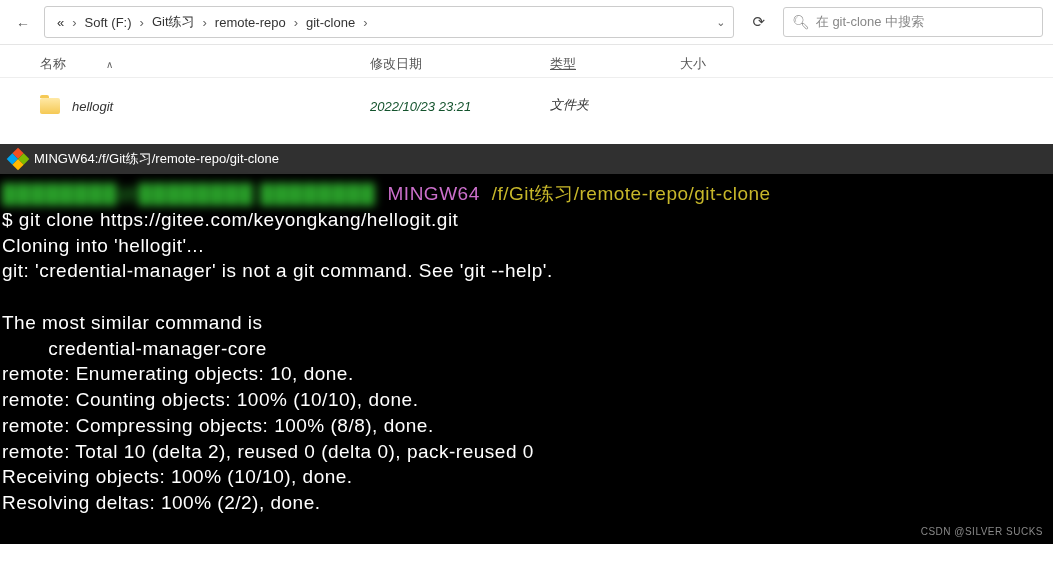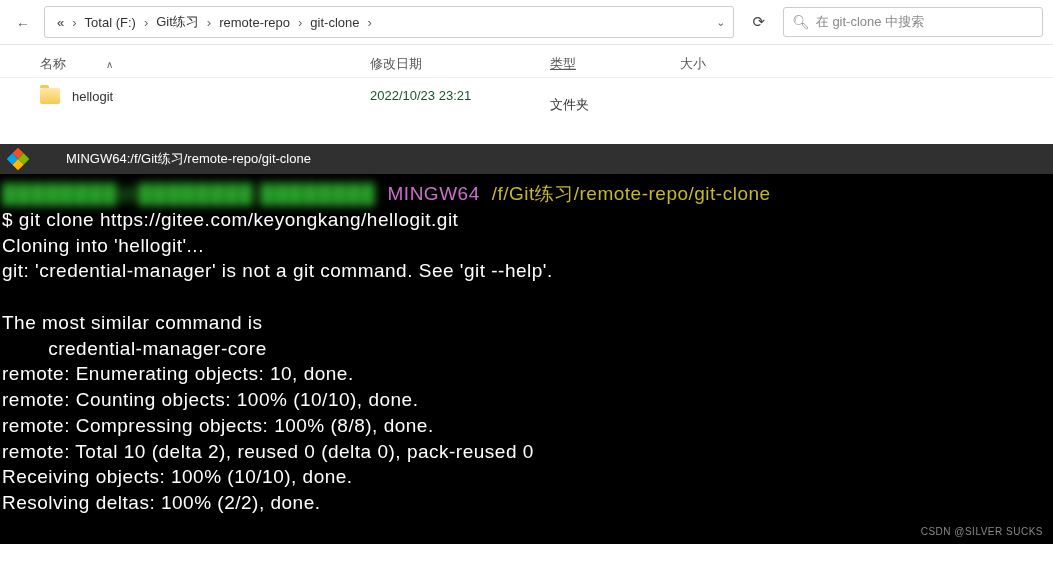--- a/index.html
+++ b/index.html
@@ -15,48 +15,48 @@
 .search { display: flex; align-items: center; border: 1px solid #ccc; border-radius: 3px; padding: 4px 8px; min-width: 260px; min-height: 30px; color: #888; }
 .search .ic { margin-right: 6px; font-size: 14px; }
 
 .columns { display: flex; padding: 10px 20px 4px 40px; color: #555; font-size: 13px; border-bottom: 1px solid #eee; }
 .col-name { flex: 0 0 330px; display: flex; align-items: center; gap: 40px; }
 .sort-arrow { font-size: 10px; color: #666; }
 .col-date { flex: 0 0 180px; }
 .col-type { flex: 0 0 130px; text-decoration: underline; }
 .col-size { flex: 0 0 80px; }
 
-.row { display: flex; padding: 10px 20px 10px 40px; align-items: flex-start; color: #333; }
+.row { display: flex; padding: 10px 20px 10px 40px; align-items: flex-end; color: #333; font-style: italic; }
 .folder { width: 20px; height: 16px; background: linear-gradient(#ffe9a6,#f5c955); border-radius: 2px; margin-right: 12px; position: relative; }
 .folder::before { content: ''; position: absolute; top: -3px; left: 0; width: 9px; height: 3px; background: #f5c955; border-radius: 2px 2px 0 0; }
 .cell-name { flex: 0 0 330px; display: flex; align-items: center; }
 .cell-date { flex: 0 0 180px; color: #14532d; }
 .cell-type { flex: 0 0 130px; color: #333; margin-top: 8px; }
 
 .terminal-window { margin-top: 20px; }
-.title-bar { background: #303030; color: #fff; padding: 6px 10px; display: flex; align-items: center; font-size: 13px; gap: 32px; }
+.title-bar { background: #303030; color: #fff; padding: 6px 10px; display: flex; align-items: center; font-size: 13px; }
 .logo { width: 16px; height: 16px; margin-right: 8px; display: grid; grid-template-columns: 1fr 1fr; grid-template-rows: 1fr 1fr; transform: rotate(45deg); }
 .logo div:nth-child(1){background:#f25022} .logo div:nth-child(2){background:#7fba00}
 .logo div:nth-child(3){background:#00a4ef} .logo div:nth-child(4){background:#ffb900}
 
 .terminal { background: #000; color: #fff; font-family: "Consolas","Courier New",monospace; font-size: 19px; line-height: 1.25; padding: 8px 2px 20px 2px; min-height: 370px; position: relative; letter-spacing: 0.5px; white-space: pre; }
 .redacted { display: inline-block; filter: blur(4px); color: #2aa12a; letter-spacing: 1px; }
 .mingw { color: #cb6fcb; }
 .path { color: #c7b72a; }
 .watermark { position: absolute; right: 10px; bottom: 6px; color: #888; font-size: 10px; font-family: sans-serif; letter-spacing: 0.5px; }
 </style>
 </head>
 <body>
 
 <div class="explorer-top">
   <span class="nav-arrow">←</span>
   <div class="breadcrumb">
     <span class="crumb">«</span>
     <span class="sep"></span>
-      <span class="crumb">Total (F:)</span>
+      <span class="crumb">Soft (F:)</span>
     <span class="sep"></span>
       <span class="crumb">Git练习</span>
     <span class="sep"></span>
       <span class="crumb">remote-repo</span>
     <span class="sep"></span>
       <span class="crumb">git-clone</span>
     <span class="sep"></span>
     <span class="crumb-drop">⌄</span>
   </div>
   <span class="refresh">⟳</span>

